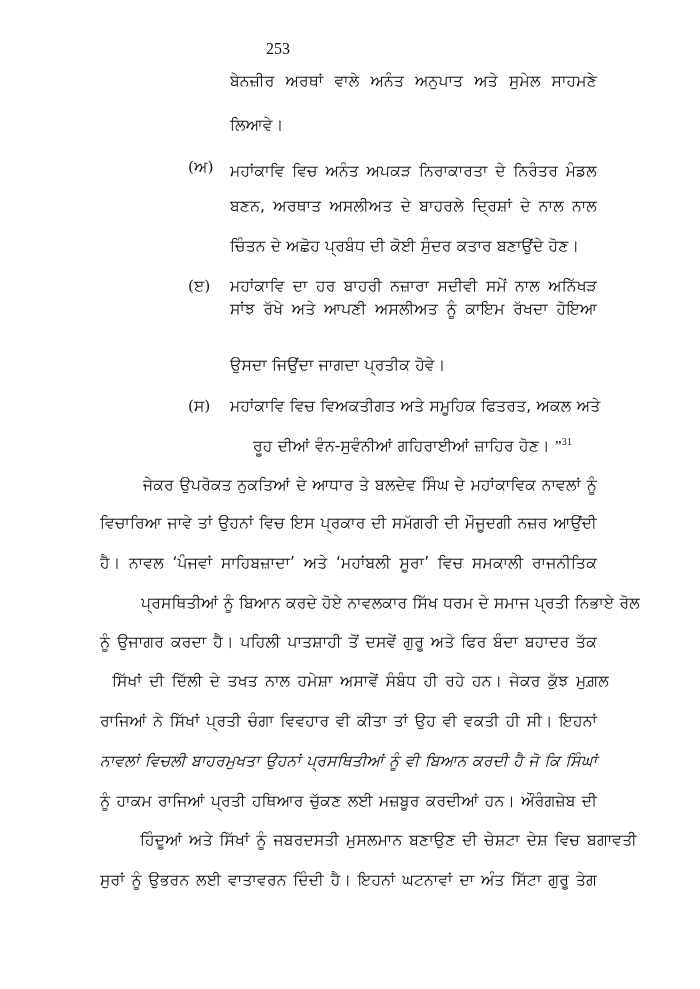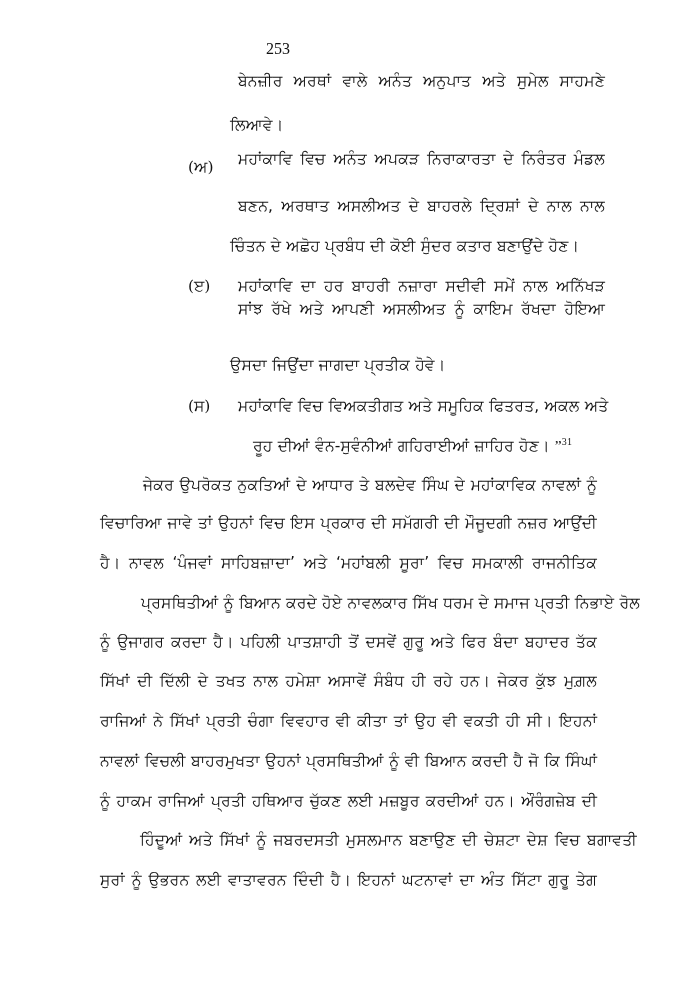--- a/index.html
+++ b/index.html
@@ -1,59 +1,59 @@
 <!DOCTYPE html>
 <html><head>
 <meta charset="utf-8">
 <style>
   html, body { margin: 0; padding: 0; background: #ffffff; }
   body { width: 700px; height: 989px; position: relative; overflow: hidden;
          font-family: "DejaVu Sans", sans-serif; color: #111; }
   .page-num { position: absolute; top: 40px; left: 0; width: 556px; text-align: center;
               font-family: "Liberation Serif", "DejaVu Serif", serif; font-size: 16px; }
   .line { position: absolute; white-space: nowrap; font-size: 15.5px; letter-spacing: 0.2px; }
-  .quote-cont { left: 230px; width: 367px; text-align: justify; text-align-last: justify; margin-left: 8px; }
+  .quote-cont { left: 230px; width: 367px; text-align: justify; text-align-last: justify; }
   .quote-last { left: 230px; }
   .marker { position: absolute; left: 188px; font-size: 15.5px;
             font-family: "DejaVu Serif", serif; }
   .body-line { left: 100px; width: 497px; text-align: justify; text-align-last: justify; }
   .indent { left: 143px; width: 454px; font-family: Liberation Serif, serif; }
   sup { font-family: "Liberation Serif", serif; font-size: 10px; vertical-align: super; }
   .qmark { font-family: "Liberation Serif", serif; }
 </style>
 </head>
 <body>
 
 <div>
   <div class="page-num">253</div>
 
   <div class="line quote-cont" style="top:72px;">ਬੇਨਜ਼ੀਰ ਅਰਥਾਂ ਵਾਲੇ ਅਨੰਤ ਅਨੁਪਾਤ ਅਤੇ ਸੁਮੇਲ ਸਾਹਮਣੇ</div>
   <div class="line quote-last" style="top:116px;">ਲਿਆਵੇ।</div>
 
   <div class="marker" style="top:158px;">(ਅ)</div>
-  <div class="line quote-cont" style="top:150px;">ਮਹਾਂਕਾਵਿ ਵਿਚ ਅਨੰਤ ਅਪਕੜ ਨਿਰਾਕਾਰਤਾ ਦੇ ਨਿਰੰਤਰ ਮੰਡਲ</div>
+  <div class="line quote-cont" style="top:162px;">ਮਹਾਂਕਾਵਿ ਵਿਚ ਅਨੰਤ ਅਪਕੜ ਨਿਰਾਕਾਰਤਾ ਦੇ ਨਿਰੰਤਰ ਮੰਡਲ</div>
   <div class="line quote-cont" style="top:197px;">ਬਣਨ, ਅਰਥਾਤ ਅਸਲੀਅਤ ਦੇ ਬਾਹਰਲੇ ਦ੍ਰਿਸ਼ਾਂ ਦੇ ਨਾਲ ਨਾਲ</div>
   <div class="line quote-last" style="top:237px;">ਚਿੰਤਨ ਦੇ ਅਛੋਹ ਪ੍ਰਬੰਧ ਦੀ ਕੋਈ ਸੁੰਦਰ ਕਤਾਰ ਬਣਾਉਂਦੇ ਹੋਣ।</div>
 
   <div class="marker" style="top:277px;">(ੲ)</div>
   <div class="line quote-cont" style="top:277px;">ਮਹਾਂਕਾਵਿ ਦਾ ਹਰ ਬਾਹਰੀ ਨਜ਼ਾਰਾ ਸਦੀਵੀ ਸਮੇਂ ਨਾਲ ਅਨਿੱਖੜ</div>
   <div class="line quote-cont" style="top:300px;">ਸਾਂਝ ਰੱਖੇ ਅਤੇ ਆਪਣੀ ਅਸਲੀਅਤ ਨੂੰ ਕਾਇਮ ਰੱਖਦਾ ਹੋਇਆ</div>
   <div class="line quote-last" style="top:356px;">ਉਸਦਾ ਜਿਉਂਦਾ ਜਾਗਦਾ ਪ੍ਰਤੀਕ ਹੋਵੇ।</div>
 
   <div class="marker" style="top:397px;">(ਸ)</div>
   <div class="line quote-cont" style="top:397px;">ਮਹਾਂਕਾਵਿ ਵਿਚ ਵਿਅਕਤੀਗਤ ਅਤੇ ਸਮੂਹਿਕ ਫਿਤਰਤ, ਅਕਲ ਅਤੇ</div>
   <div class="line quote-last" style="top:436px;margin-left:23px;">
     <span>ਰੂਹ ਦੀਆਂ ਵੰਨ-ਸੁਵੰਨੀਆਂ ਗਹਿਰਾਈਆਂ ਜ਼ਾਹਿਰ ਹੋਣ।</span>
     <span class="qmark">”</span><sup>31</sup>
   </div>
 
   <div class="line body-line indent" style="top:476px;">ਜੇਕਰ ਉਪਰੋਕਤ ਨੁਕਤਿਆਂ ਦੇ ਆਧਾਰ ਤੇ ਬਲਦੇਵ ਸਿੰਘ ਦੇ ਮਹਾਂਕਾਵਿਕ ਨਾਵਲਾਂ ਨੂੰ</div>
   <div class="line body-line" style="top:514px;">ਵਿਚਾਰਿਆ ਜਾਵੇ ਤਾਂ ਉਹਨਾਂ ਵਿਚ ਇਸ ਪ੍ਰਕਾਰ ਦੀ ਸਮੱਗਰੀ ਦੀ ਮੌਜੂਦਗੀ ਨਜ਼ਰ ਆਉਂਦੀ</div>
   <div class="line body-line" style="top:554px;">ਹੈ। ਨਾਵਲ ‘ਪੰਜਵਾਂ ਸਾਹਿਬਜ਼ਾਦਾ’ ਅਤੇ ‘ਮਹਾਂਬਲੀ ਸੂਰਾ’ ਵਿਚ ਸਮਕਾਲੀ ਰਾਜਨੀਤਿਕ</div>
   <div class="line body-line" style="top:594px;margin-left:41px;">ਪ੍ਰਸਥਿਤੀਆਂ ਨੂੰ ਬਿਆਨ ਕਰਦੇ ਹੋਏ ਨਾਵਲਕਾਰ ਸਿੱਖ ਧਰਮ ਦੇ ਸਮਾਜ ਪ੍ਰਤੀ ਨਿਭਾਏ ਰੋਲ</div>
   <div class="line body-line" style="top:633px;">ਨੂੰ ਉਜਾਗਰ ਕਰਦਾ ਹੈ। ਪਹਿਲੀ ਪਾਤਸ਼ਾਹੀ ਤੋਂ ਦਸਵੇਂ ਗੁਰੂ ਅਤੇ ਫਿਰ ਬੰਦਾ ਬਹਾਦਰ ਤੱਕ</div>
-  <div class="line body-line" style="top:672px;">ਸਿੱਖਾਂ ਦੀ ਦਿੱਲੀ ਦੇ ਤਖਤ ਨਾਲ ਹਮੇਸ਼ਾ ਅਸਾਵੇਂ ਸੰਬੰਧ ਹੀ ਰਹੇ ਹਨ। ਜੇਕਰ ਕੁੱਝ ਮੁਗ਼ਲ</div>
+  <div class="line body-line" style="top:672px;margin-left:12px;">ਸਿੱਖਾਂ ਦੀ ਦਿੱਲੀ ਦੇ ਤਖਤ ਨਾਲ ਹਮੇਸ਼ਾ ਅਸਾਵੇਂ ਸੰਬੰਧ ਹੀ ਰਹੇ ਹਨ। ਜੇਕਰ ਕੁੱਝ ਮੁਗ਼ਲ</div>
   <div class="line body-line" style="top:712px;">ਰਾਜਿਆਂ ਨੇ ਸਿੱਖਾਂ ਪ੍ਰਤੀ ਚੰਗਾ ਵਿਵਹਾਰ ਵੀ ਕੀਤਾ ਤਾਂ ਉਹ ਵੀ ਵਕਤੀ ਹੀ ਸੀ। ਇਹਨਾਂ</div>
-  <div class="line body-line" style="top:752px;">ਨਾਵਲਾਂ ਵਿਚਲੀ ਬਾਹਰਮੁਖਤਾ ਉਹਨਾਂ ਪ੍ਰਸਥਿਤੀਆਂ ਨੂੰ ਵੀ ਬਿਆਨ ਕਰਦੀ ਹੈ ਜੋ ਕਿ ਸਿੰਘਾਂ</div>
+  <div class="line body-line" style="top:752px;font-style:italic;">ਨਾਵਲਾਂ ਵਿਚਲੀ ਬਾਹਰਮੁਖਤਾ ਉਹਨਾਂ ਪ੍ਰਸਥਿਤੀਆਂ ਨੂੰ ਵੀ ਬਿਆਨ ਕਰਦੀ ਹੈ ਜੋ ਕਿ ਸਿੰਘਾਂ</div>
   <div class="line body-line" style="top:792px;">ਨੂੰ ਹਾਕਮ ਰਾਜਿਆਂ ਪ੍ਰਤੀ ਹਥਿਆਰ ਚੁੱਕਣ ਲਈ ਮਜ਼ਬੂਰ ਕਰਦੀਆਂ ਹਨ। ਔਰੰਗਜ਼ੇਬ ਦੀ</div>
   <div class="line body-line" style="top:831px;margin-left:40px;">ਹਿੰਦੂਆਂ ਅਤੇ ਸਿੱਖਾਂ ਨੂੰ ਜਬਰਦਸਤੀ ਮੁਸਲਮਾਨ ਬਣਾਉਣ ਦੀ ਚੇਸ਼ਟਾ ਦੇਸ਼ ਵਿਚ ਬਗਾਵਤੀ</div>
   <div class="line body-line" style="top:871px;">ਸੁਰਾਂ ਨੂੰ ਉਭਰਨ ਲਈ ਵਾਤਾਵਰਨ ਦਿੰਦੀ ਹੈ। ਇਹਨਾਂ ਘਟਨਾਵਾਂ ਦਾ ਅੰਤ ਸਿੱਟਾ ਗੁਰੂ ਤੇਗ</div>
 </div>
 
 </body></html>

